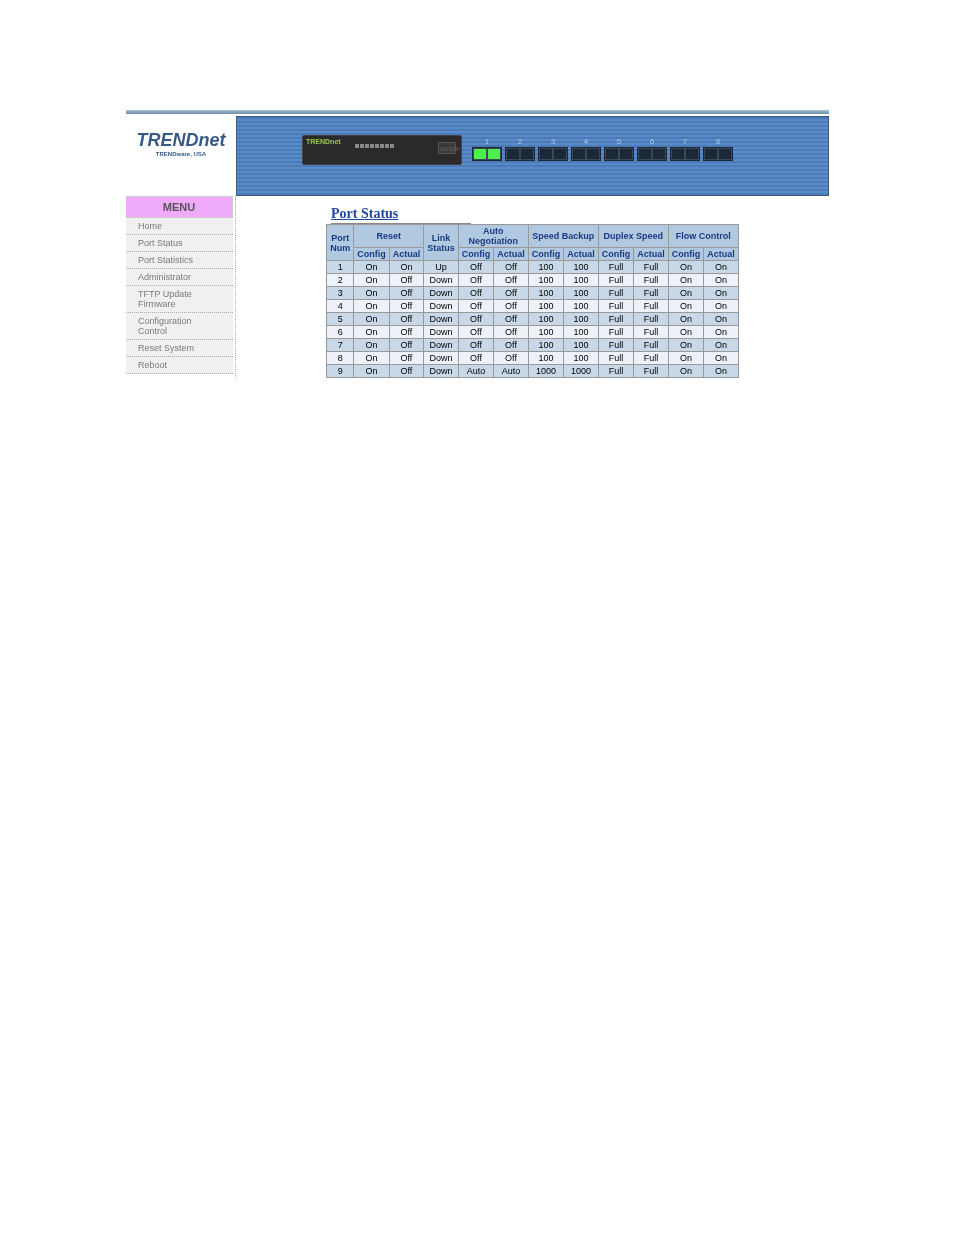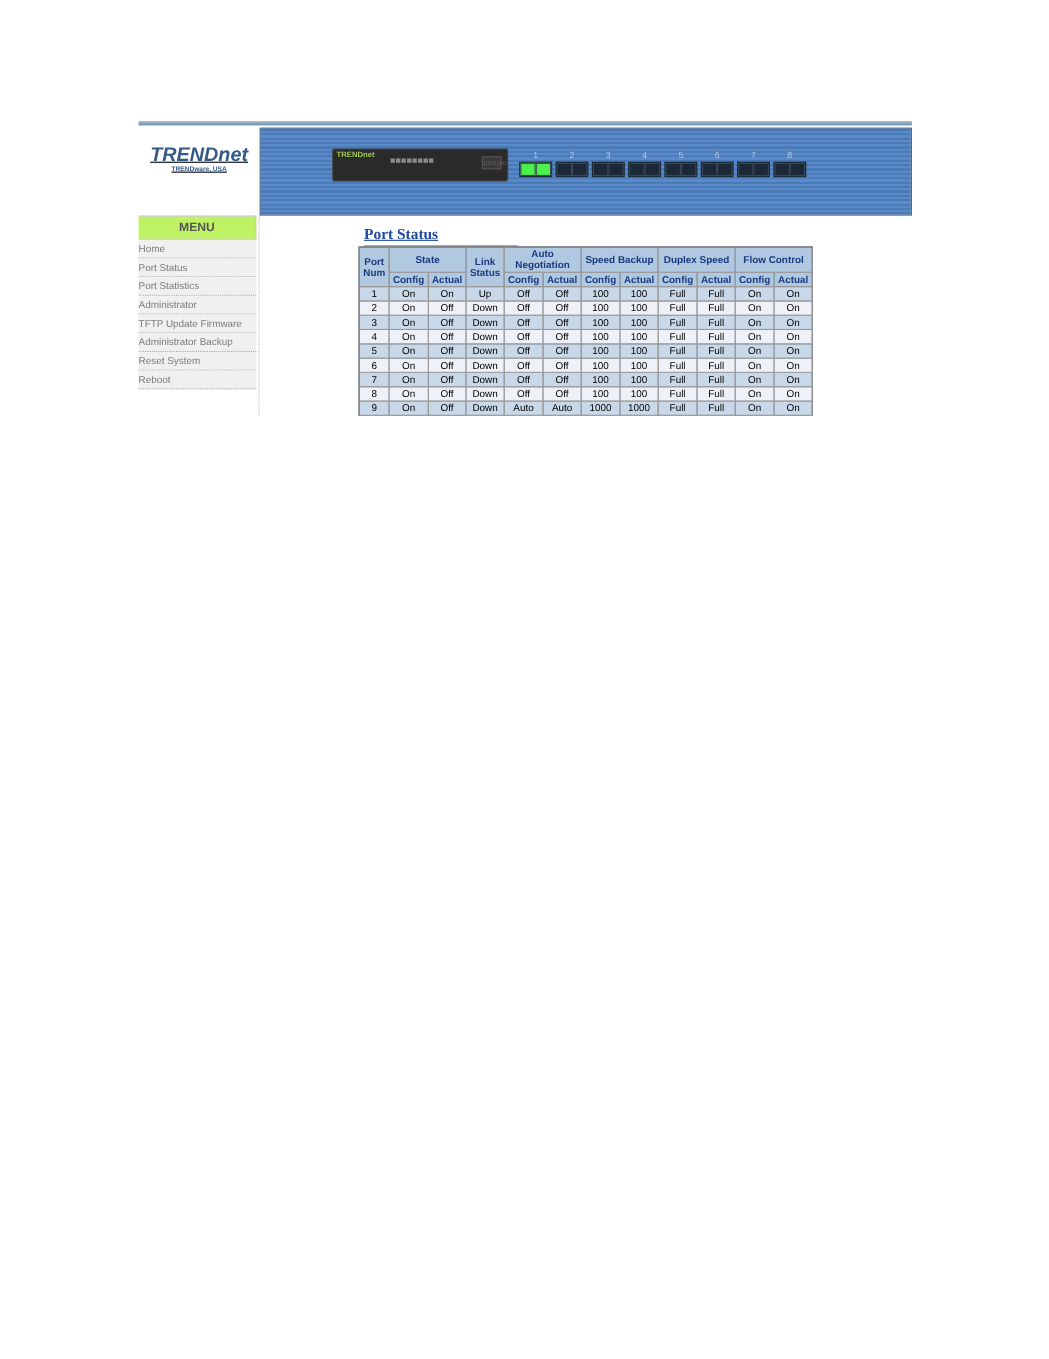--- a/index.html
+++ b/index.html
@@ -1,40 +1,40 @@
 <!DOCTYPE html>
 <html><head>
   <meta charset="utf-8">
   <style>
     * { box-sizing: border-box; margin: 0; padding: 0; }
     body { font-family: Arial, sans-serif; font-size: 11px; background: #fff; }
     .page { width: 954px; height: 1235px; position: relative; background: #fff; }
     .container { position: absolute; top: 110px; left: 126px; width: 703px; }
     .topbar { height: 4px; background: linear-gradient(#a8c4d8, #6b8ca8); margin-bottom: 2px; }
-    .header-area { display: flex; text-decoration: underline; }
+    .header-area { display: flex; }
     .logo-col { width: 110px; background: #fff; display: flex; align-items: center; justify-content: center; height: 55px; }
     .logo { font-size: 18px; font-weight: bold; font-style: italic; color: #355a8a; }
     .logo .sub { font-size: 6px; display: block; text-align: center; font-style: normal; color: #355a8a; }
     .banner { flex: 1; height: 80px; background: repeating-linear-gradient(0deg, #4a7ab8 0px, #4a7ab8 2px, #5a8ac8 2px, #5a8ac8 4px); position: relative; border: 1px solid #3a5a88; }
     .device { position: absolute; top: 18px; left: 65px; width: 160px; height: 30px; background: #2a2a2a; border: 1px solid #444; border-radius: 2px; }
     .device-label { position: absolute; top: 2px; left: 3px; font-size: 7px; color: #9cc850; font-weight: bold; }
     .device-screen { position: absolute; top: 6px; right: 5px; width: 18px; height: 12px; background: #3a3a3a; border: 1px solid #555; font-size: 5px; color: #666; text-align: center; line-height: 12px; }
     .leds { position: absolute; top: 8px; left: 52px; display: flex; gap: 1px; }
     .led { width: 4px; height: 4px; background: #888; }
     .ports { position: absolute; top: 20px; left: 235px; display: flex; gap: 3px; }
     .port-group { display: flex; flex-direction: column; align-items: center; }
     .port-num { font-size: 8px; color: #b0c8e0; margin-bottom: 1px; }
     .port-pair { display: flex; gap: 0; background: #1a2838; padding: 1px; }
     .port { width: 14px; height: 12px; background: #1a2838; border: 1px solid #3a4858; }
     .port.active { background: #4cf04c; }
     .main-row { display: flex; }
     .sidebar-col { width: 110px; }
     .content-col { flex: 1; background: #fff; padding-top: 10px; }
-    .menu-title { background: #bef264; text-align: center; font-weight: bold; font-size: 11px; padding: 4px 0; color: #555; border: 1px solid #ccc; border-left: none; }
-    .menu-item { padding: 3px 0; font-size: 9px; color: #7a7a7a; border-bottom: 1px dotted #aaa; cursor: pointer; background: #f0f0f0; }
+    .menu-title { background: #f0abfc; text-align: center; font-weight: bold; font-size: 11px; padding: 4px 0; color: #555; border: 1px solid #ccc; border-left: none; }
+    .menu-item { padding: 3px 12px; font-size: 9px; color: #7a7a7a; border-bottom: 1px dotted #aaa; cursor: pointer; background: #f0f0f0; }
     .content-right-border { border-right: 1px dotted #aaa; padding-right: 2px; }
     .page-title { color: #2048a0; font-weight: bold; font-size: 14px; text-decoration: underline; text-align: left; padding-left: 95px; font-family: Georgia, serif; }
     .title-line { border-bottom: 1px solid #888; width: 140px; margin-left: 95px; margin-top: 1px; }
     .page-desc { text-align: center; font-size: 9px; color: #333; margin: 12px 0 8px 0; }
     .table-wrap { display: flex; justify-content: center; }
     table.port { border-collapse: collapse; font-size: 9px; }
     table.port th, table.port td { border: 1px solid #999; text-align: center; padding: 1px 3px; }
     table.port th { background: #b0c8e0; color: #1a3a80; font-weight: bold; }
     table.port th.sub { background: #b0c8e0; margin-left: 24px; }
     table.port tr.alt td { background: #c8d8e8; }
@@ -136,34 +136,34 @@
     <div class="main-row">
       <div class="sidebar-col content-right-border">
         <div class="menu-title">MENU</div>
         <div>
 
         <div class="menu-item">Home</div>
             <div class="menu-item">Port Status</div>
             <div class="menu-item">Port Statistics</div>
             <div class="menu-item">Administrator</div>
             <div class="menu-item">TFTP Update Firmware</div>
-            <div class="menu-item">Administrator Backup</div>
+            <div class="menu-item">Configuration Control</div>
             <div class="menu-item">Reset System</div>
             <div class="menu-item">Reboot</div>
           </div>
       </div>
       <div class="content-col">
         <div class="page-title">Port Status</div>
         <div class="title-line"></div>
         <div class="table-wrap">
           <table class="port">
             <thead>
               <tr>
                 <th rowspan="2" class="col-port">Port Num</th>
-                <th colspan="2">State</th>
+                <th colspan="2">Reset</th>
                 <th rowspan="2" class="col-link">Link Status</th>
                 <th colspan="2">Auto Negotiation</th>
                 <th colspan="2">Speed Backup</th>
                 <th colspan="2">Duplex Speed</th>
                 <th colspan="2">Flow Control</th>
               </tr>
               <tr>
                 <th class="sub col-state">Config</th>
                 <th class="sub col-state">Actual</th>
                 <th class="sub col-neg">Config</th>

